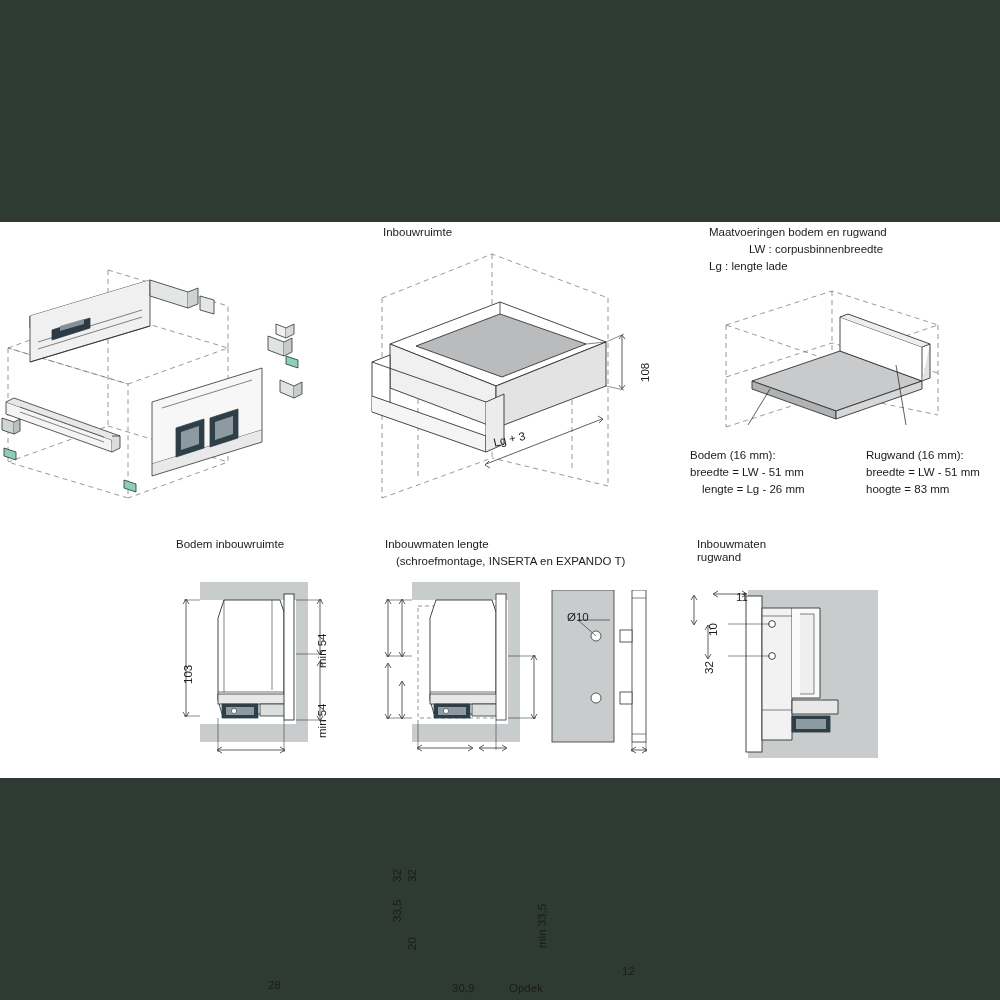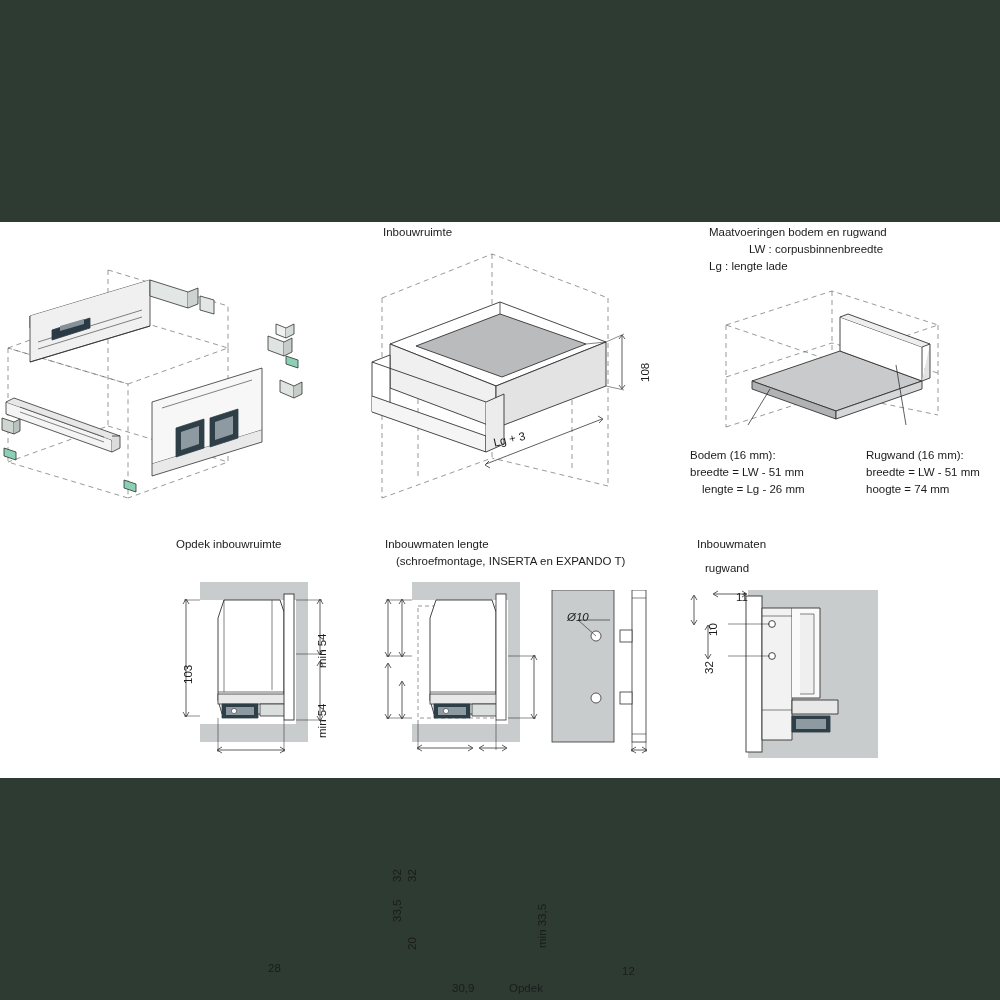--- a/index.html
+++ b/index.html
@@ -219,23 +219,23 @@
         </g>
       </svg>
     </div>
 
     <div class="lbl" style="left:690px; top:226px;text-align:center;">Bodem (16 mm):</div>
     <div class="lbl" style="left:690px; top:243px;">breedte = LW - 51 mm</div>
     <div class="lbl" style="left:690px; top:260px;padding-left:12px;">lengte = Lg - 26 mm</div>
 
     <div class="lbl" style="left:866px; top:226px;">Rugwand (16 mm):</div>
     <div class="lbl" style="left:866px; top:243px;">breedte = LW - 51 mm</div>
-    <div class="lbl" style="left:866px; top:260px;">hoogte = 74 mm</div>
-
-    <div class="lbl" style="left:176px; top:315px;">Opdek inbouwruimte</div>
+    <div class="lbl" style="left:866px; top:260px;">hoogte = 83 mm</div>
+
+    <div class="lbl" style="left:176px; top:315px;">Bodem inbouwruimte</div>
 
     <div class="fig" style="left:160px; top:360px;">
       <svg width="190" height="175" viewBox="0 0 190 175">
 
         <rect x="40" y="0" width="108" height="18" fill="#c9cccd"></rect>
         <rect x="136" y="0" width="12" height="160" fill="#c9cccd"></rect>
         <rect x="40" y="142" width="108" height="18" fill="#c9cccd"></rect>
         <g fill="none" stroke="#333333" stroke-width="0.9">
 
           <path d="M64 18 L120 18 L124 30 L124 120 L116 132 L62 132 L58 118 L58 36 Z" fill="#ffffff"></path>
@@ -281,21 +281,21 @@
           <path d="M40 134 L24 134" stroke-width="0.5"></path>
           <path d="M136 18 L162 18" stroke-width="0.5"></path>
           <path d="M136 72 L162 72" stroke-width="0.5"></path>
           <path d="M136 138 L162 138" stroke-width="0.5"></path>
         </g>
       </svg>
     </div>
     <div class="lbl vert" style="left:181px; top:462px;">103</div>
     <div class="lbl vert" style="left:315px; top:446px;">min 54</div>
     <div class="lbl vert" style="left:315px; top:516px;">min 54</div>
-    <div class="lbl" style="left:268px; top:739px;">28</div>
+    <div class="lbl" style="left:268px; top:756px;">28</div>
 
     <div class="lbl" style="left:385px; top:315px;">Inbouwmaten lengte</div>
     <div class="lbl" style="left:396px; top:332px;">(schroefmontage, INSERTA en EXPANDO T)</div>
 
     <div class="fig" style="left:372px; top:360px;">
       <svg width="190" height="175" viewBox="0 0 190 175">
         <rect x="40" y="0" width="108" height="18" fill="#c9cccd"></rect>
         <rect x="136" y="0" width="12" height="160" fill="#c9cccd"></rect>
         <rect x="40" y="142" width="108" height="18" fill="#c9cccd"></rect>
         <g fill="none" stroke="#6d6d6d" stroke-width="0.7" stroke-dasharray="4,3">
@@ -379,25 +379,25 @@
         <rect x="72" y="102" width="12" height="12" fill="#ffffff" stroke="#333333" stroke-width="0.8"></rect>
         <g stroke="#1b1b1b" stroke-width="0.7" fill="none">
           <path d="M84 160 L98 160"></path>
           <path d="M88 157 L83 160 L88 163"></path>
           <path d="M94 157 L99 160 L94 163"></path>
           <path d="M84 152 L84 162" stroke-width="0.5"></path>
           <path d="M98 152 L98 162" stroke-width="0.5"></path>
         </g>
       </svg>
     </div>
-    <div class="lbl" style="left:567px; top:388px;font-style:italic;">Ø10</div>
+    <div class="lbl" style="left:567px; top:388px;">Ø10</div>
     <div class="lbl" style="left:622px; top:742px;">12</div>
 
     <div class="lbl" style="left:697px; top:315px;">Inbouwmaten</div>
-    <div class="lbl" style="left:697px; top:339px;margin-left:8px;">rugwand</div>
+    <div class="lbl" style="left:697px; top:328px;">rugwand</div>
 
     <div class="fig" style="left:688px; top:368px;">
       <svg width="190" height="170" viewBox="0 0 190 170">
         <rect x="0" y="0" width="190" height="168" fill="#c9cccd"></rect>
         <rect x="0" y="0" width="60" height="168" fill="#ffffff"></rect>
         <g fill="none" stroke="#333333" stroke-width="0.9">
 
           <rect x="58" y="6" width="16" height="156" fill="#ffffff"></rect>
 
           <path d="M74 18 L104 18 L104 150 L74 150 Z" fill="#f2f2f2"></path>

